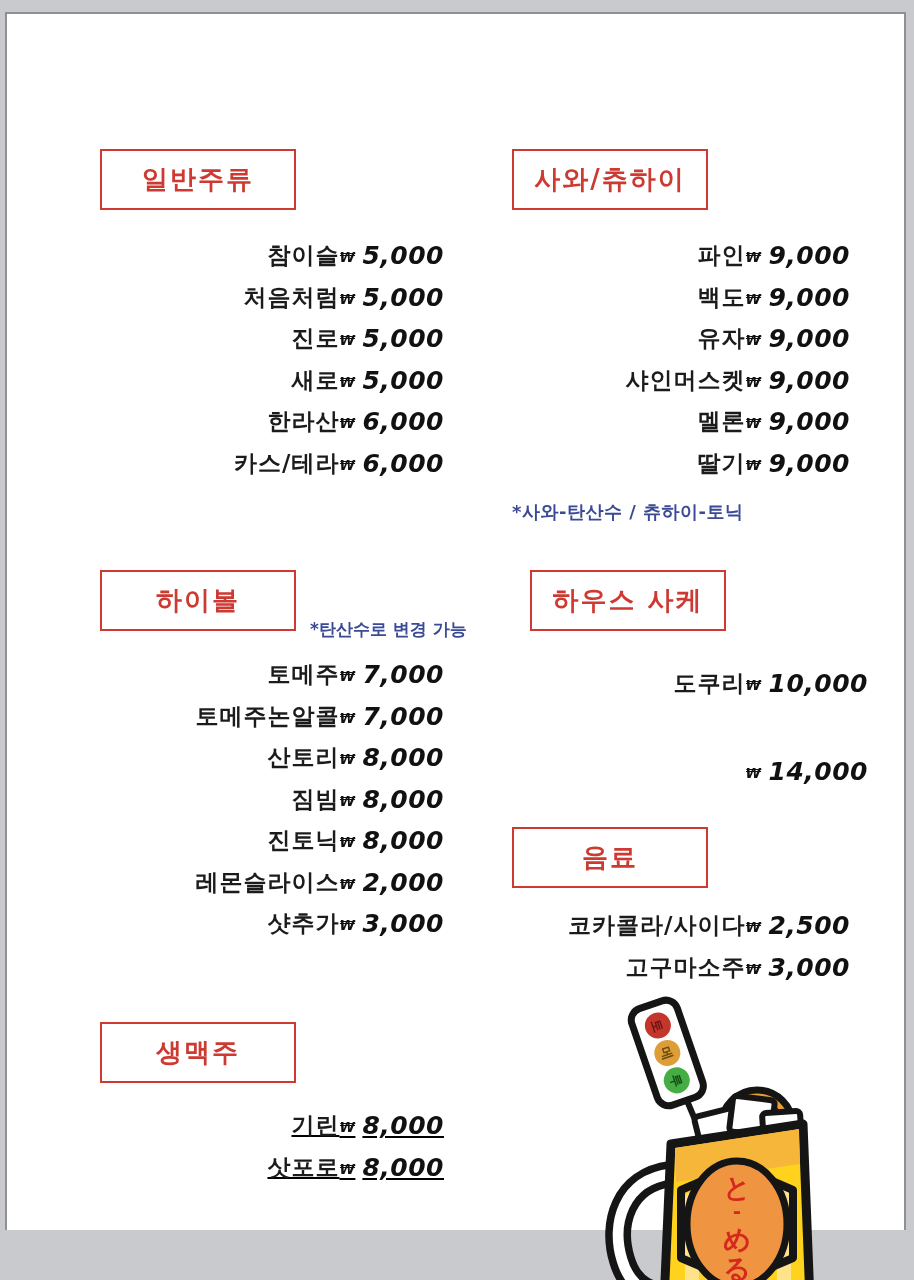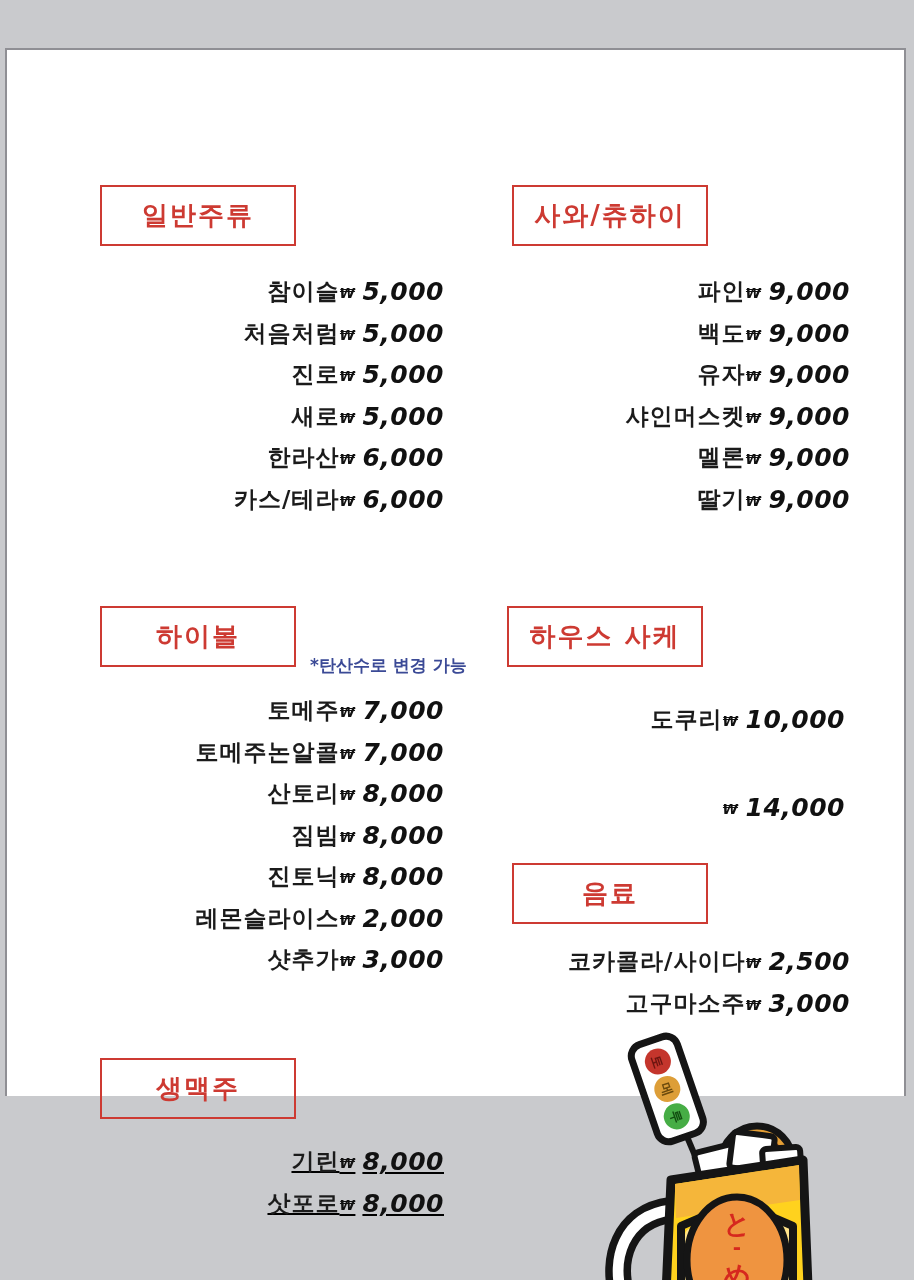--- a/index.html
+++ b/index.html
@@ -15,25 +15,24 @@
   .screen{
     position:relative;
     width:914px;height:1280px;
     overflow:hidden;
     background:var(--scan-bg);
     font-family:"DejaVu Sans","Liberation Sans",sans-serif;
   }
   .page{
     position:absolute;
     left:5px;top:12px;
-    width:901px;height:1048px;
+    width:901px;height:1218px;
     background:var(--page-bg);
     border:2px solid var(--scan-border);
     border-bottom:none;
-    margin-top:36px;
   }
   .section{position:absolute;}
   .title-box{
     width:196px;height:61px;
     border:2.5px solid var(--accent-red);
     display:flex;align-items:center;justify-content:center;
   }
   .title-box .title{
     color:var(--accent-red);
     font-size:26px;font-weight:700;
@@ -76,21 +75,21 @@
     position:absolute;
     left:210px;top:48px;
     color:var(--note-blue);
     font-size:17px;font-weight:700;
     white-space:nowrap;
   }
   
   #sec-general   {left:93px; top:135px; width:344px;}
   #sec-sawa      {left:505px;top:135px; width:338px;}
   #sec-highball  {left:93px; top:556px; width:344px;}
-  #sec-sake      {left:500px;top:556px; width:338px;}
+  #sec-sake      {left:523px;top:556px; width:338px;}
   #sec-drinks    {left:505px;top:813px; width:338px;}
   #sec-beer      {left:93px; top:1008px;width:344px;}
   #sec-sake .items{margin-top:30px;}
   #sec-drinks .items{margin-top:17px;}
   #sec-beer .items{margin-top:22px;text-decoration:underline;}
   #sec-highball .items{margin-top:23px;}
   .mascot{
     position:absolute;
     left:598px;top:982px;
     width:228px;height:330px;
@@ -157,20 +156,21 @@
           </div>
           <div class="row">
             <span class="name">멜론</span>
             <span class="price"><span class="won">₩</span>9,000</span>
           </div>
           <div class="row">
             <span class="name">딸기</span>
             <span class="price"><span class="won">₩</span>9,000</span>
           </div>
         </div>
+      <div class="footnote">*사와-탄산수 / 츄하이-토닉</div>
     </section>
 
     <section class="section" id="sec-highball">
       <div class="title-box">
         <span class="title">하이볼</span>
       </div>
       <div class="side-note">*탄산수로 변경 가능</div>
       <div class="items">
           <div class="row">
             <span class="name">토메주</span>

